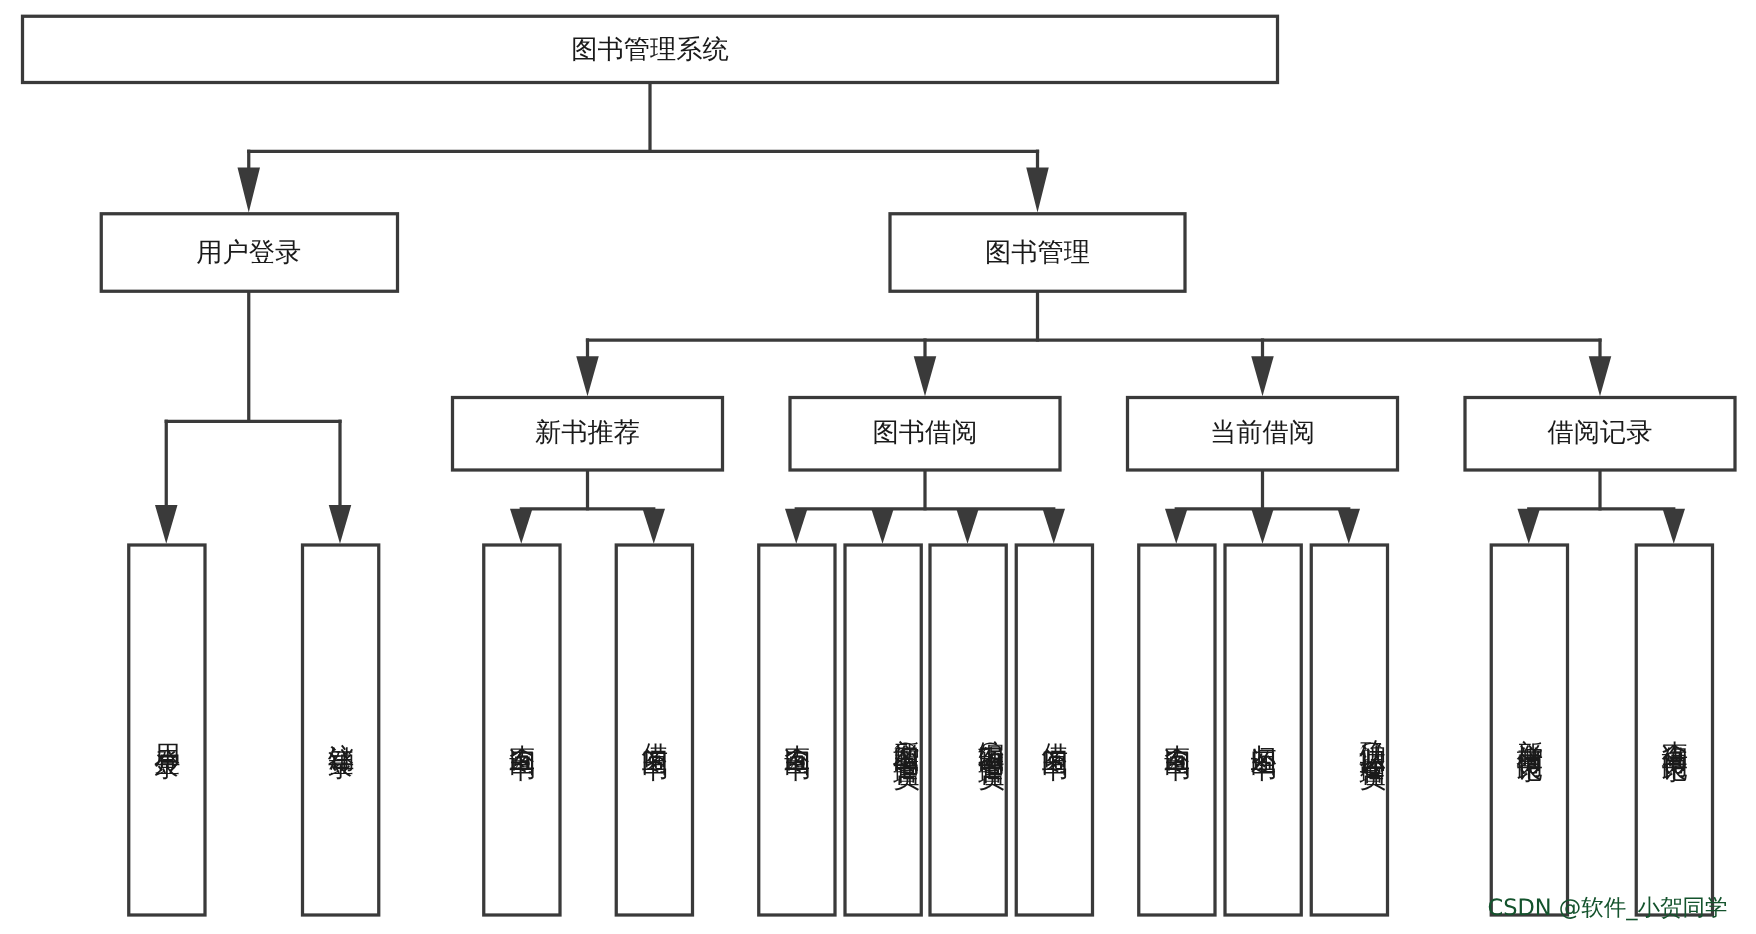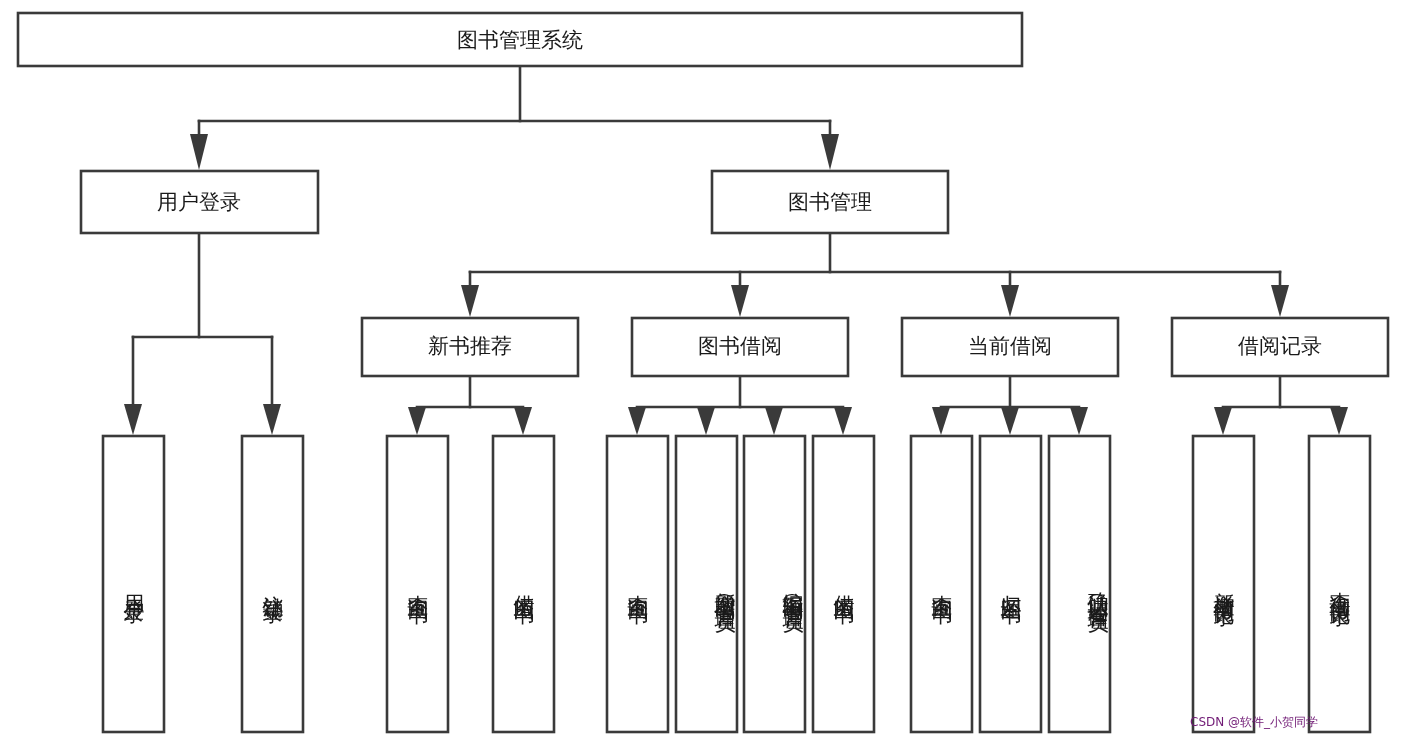--- a/index.html
+++ b/index.html
@@ -62,22 +62,22 @@
     letter-spacing: 3px;
     display: flex;
     align-items: center;
     justify-content: center;
     white-space: nowrap;
     pointer-events: none;
   }
   .watermark {
     position: absolute;
     font-family: "DejaVu Sans", "Liberation Sans", sans-serif;
-    font-size: 12px;
-    color: #701a75;
+    font-size: 18px;
+    color: #14532d;
     left: 1190px;
     top: 714px;
     white-space: nowrap;
     user-select: none;
   }
 </style>
 </head>
 <body>
 
 <div id="diagram-root">

